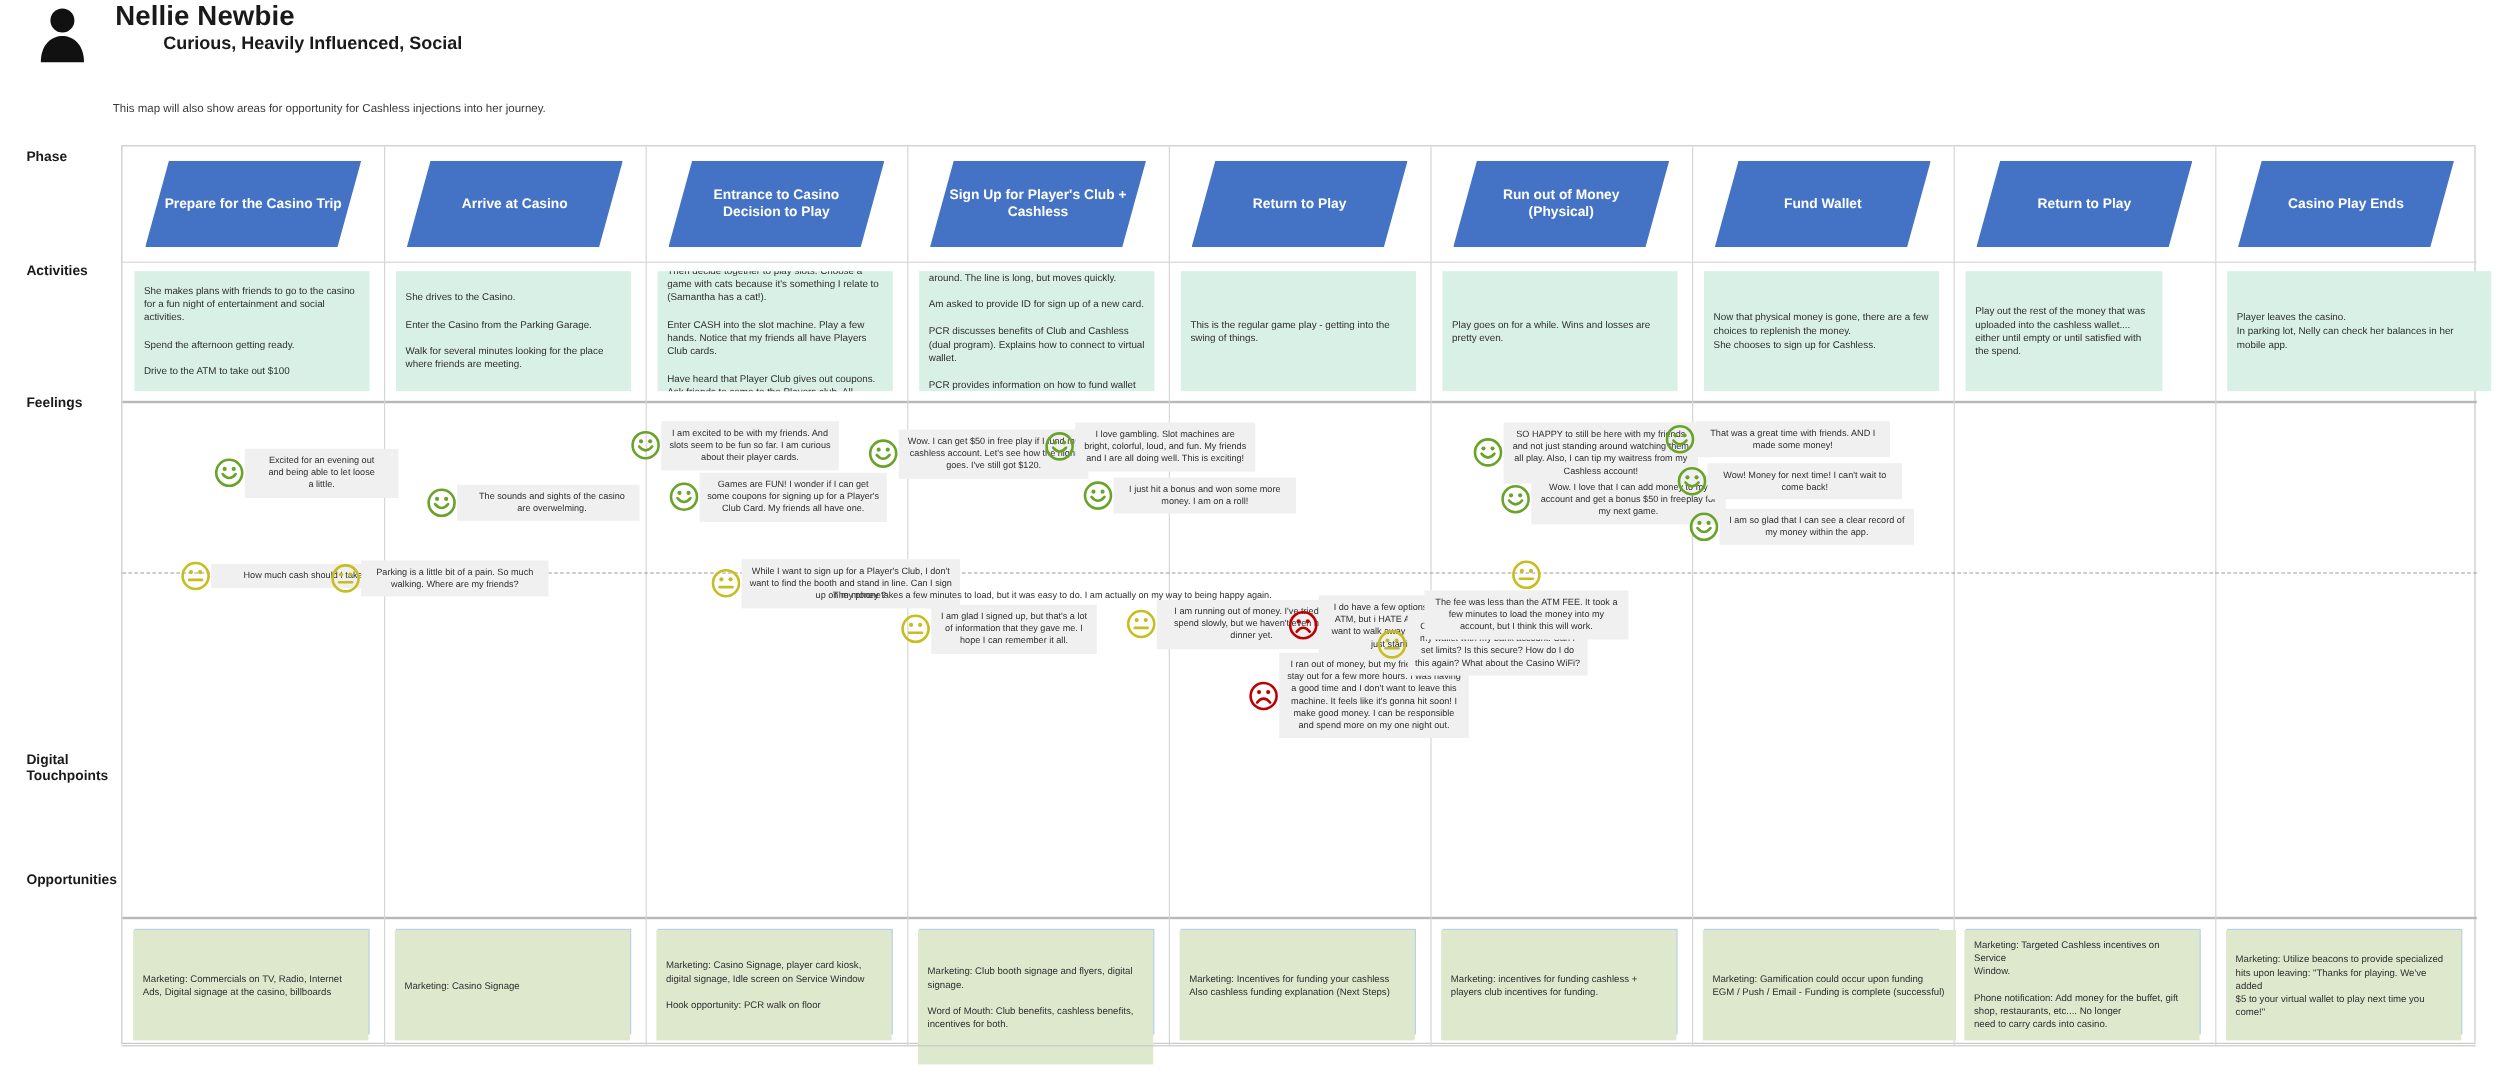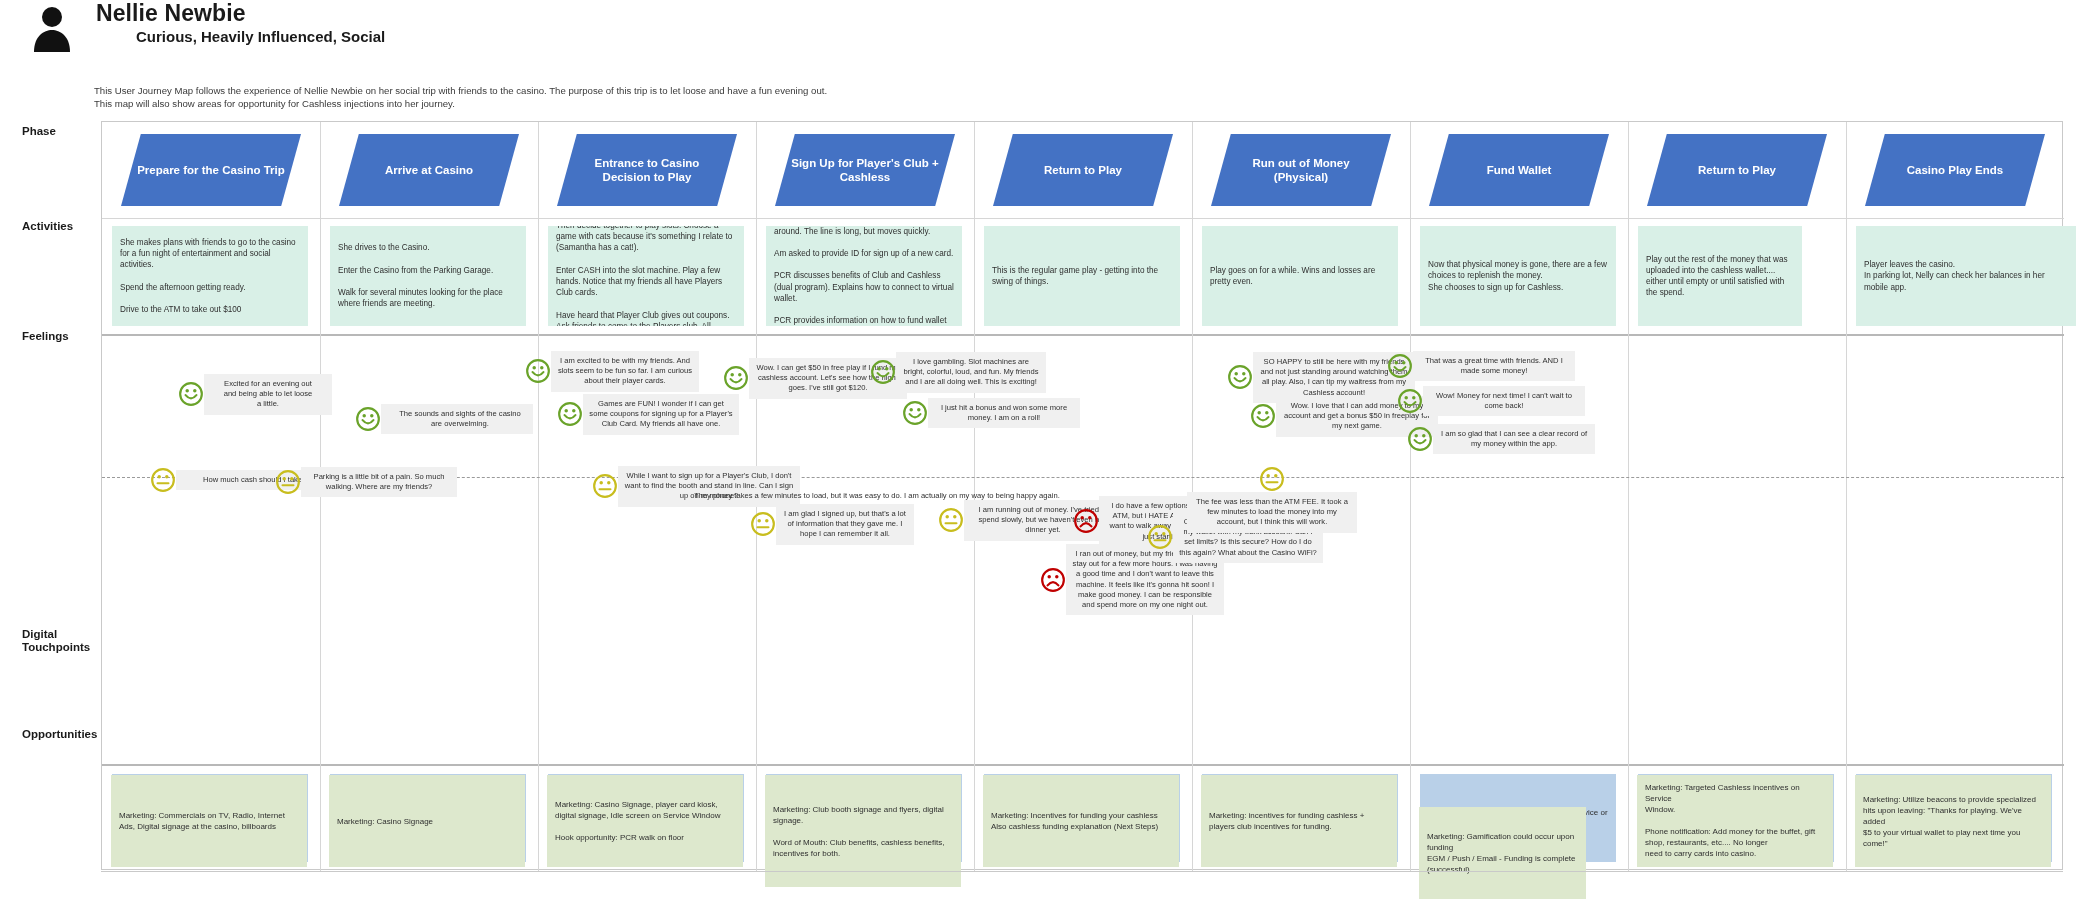--- a/index.html
+++ b/index.html
@@ -111,21 +111,20 @@
 
   <div class="hdr">
     <svg class="avatar" viewBox="0 0 48 48">
       <circle cx="24" cy="13" r="10" fill="#111"></circle>
       <path d="M6 48 C6 32 16 26 24 26 C32 26 42 32 42 48 Z" fill="#111"></path>
     </svg>
     <div class="persona-name">Nellie Newbie</div>
     <div class="persona-tag">Curious, Heavily Influenced, Social</div>
   </div>
   <div class="intro">
-    <div>This User Journey Map follows the experience of Nellie Newbie on her social trip with friends to the casino. The purpose of this trip is to let loose and have a fun evening out.</div>
     <div>This map will also show areas for opportunity for Cashless injections into her journey.</div>
   </div>
 
   <div class="rowlabel" style="top:125px">Phase</div>
   <div class="rowlabel" style="top:220px">Activities</div>
   <div class="rowlabel" style="top:330px">Feelings</div>
   <div class="rowlabel" style="top:628px; white-space:pre-line">Digital
 Touchpoints</div>
   <div class="rowlabel" style="top:728px">Opportunities</div>
 
@@ -443,21 +442,21 @@
     <div class="op-card" style="left: 329px; width: 196px; top: 775px; height: 92px;"><div>Marketing: Casino Signage</div></div>
     <div class="op-card" style="left: 547px; width: 196px; top: 775px; height: 92px;"><div>Marketing: Casino Signage, player card kiosk, digital signage, Idle screen on Service Window
 
 Hook opportunity: PCR walk on floor</div></div>
     <div class="op-card" style="left: 765px; width: 196px; top: 775px; height: 112px;"><div>Marketing: Club booth signage and flyers, digital signage.
 
 Word of Mouth: Club benefits, cashless benefits, incentives for both.</div></div>
     <div class="op-card" style="left: 983px; width: 196px; top: 775px; height: 92px;"><div>Marketing: Incentives for funding your cashless
 Also cashless funding explanation (Next Steps)</div></div>
     <div class="op-card" style="left: 1201px; width: 196px; top: 775px; height: 92px;"><div>Marketing: incentives for funding cashless + players club incentives for funding.</div></div>
-    <div class="op-card" style="left: 1419px; width: 167px; top: 807px; height: 92px;"><div>Marketing: Gamification could occur upon funding
+    <div class="op-card" style="left: 1419px; width: 211px; top: 775px; height: 92px;"><div>Marketing: Gamification could occur upon funding
 EGM / Push / Email - Funding is complete (successful)</div></div>
     <div class="op-card" style="left: 1637px; width: 196px; top: 775px; height: 92px; align-items: flex-start;"><div>Marketing: Targeted Cashless incentives on Service
 Window.
 
 Phone notification: Add money for the buffet, gift shop, restaurants, etc.... No longer
 need to carry cards into casino.
 
 Phone or EGM Notification: Adding even more funds while playing...</div></div>
     <div class="op-card" style="left: 1855px; width: 196px; top: 775px; height: 92px;"><div>Marketing: Utilize beacons to provide specialized hits upon leaving: "Thanks for playing. We've added
 $5 to your virtual wallet to play next time you come!"</div></div>

